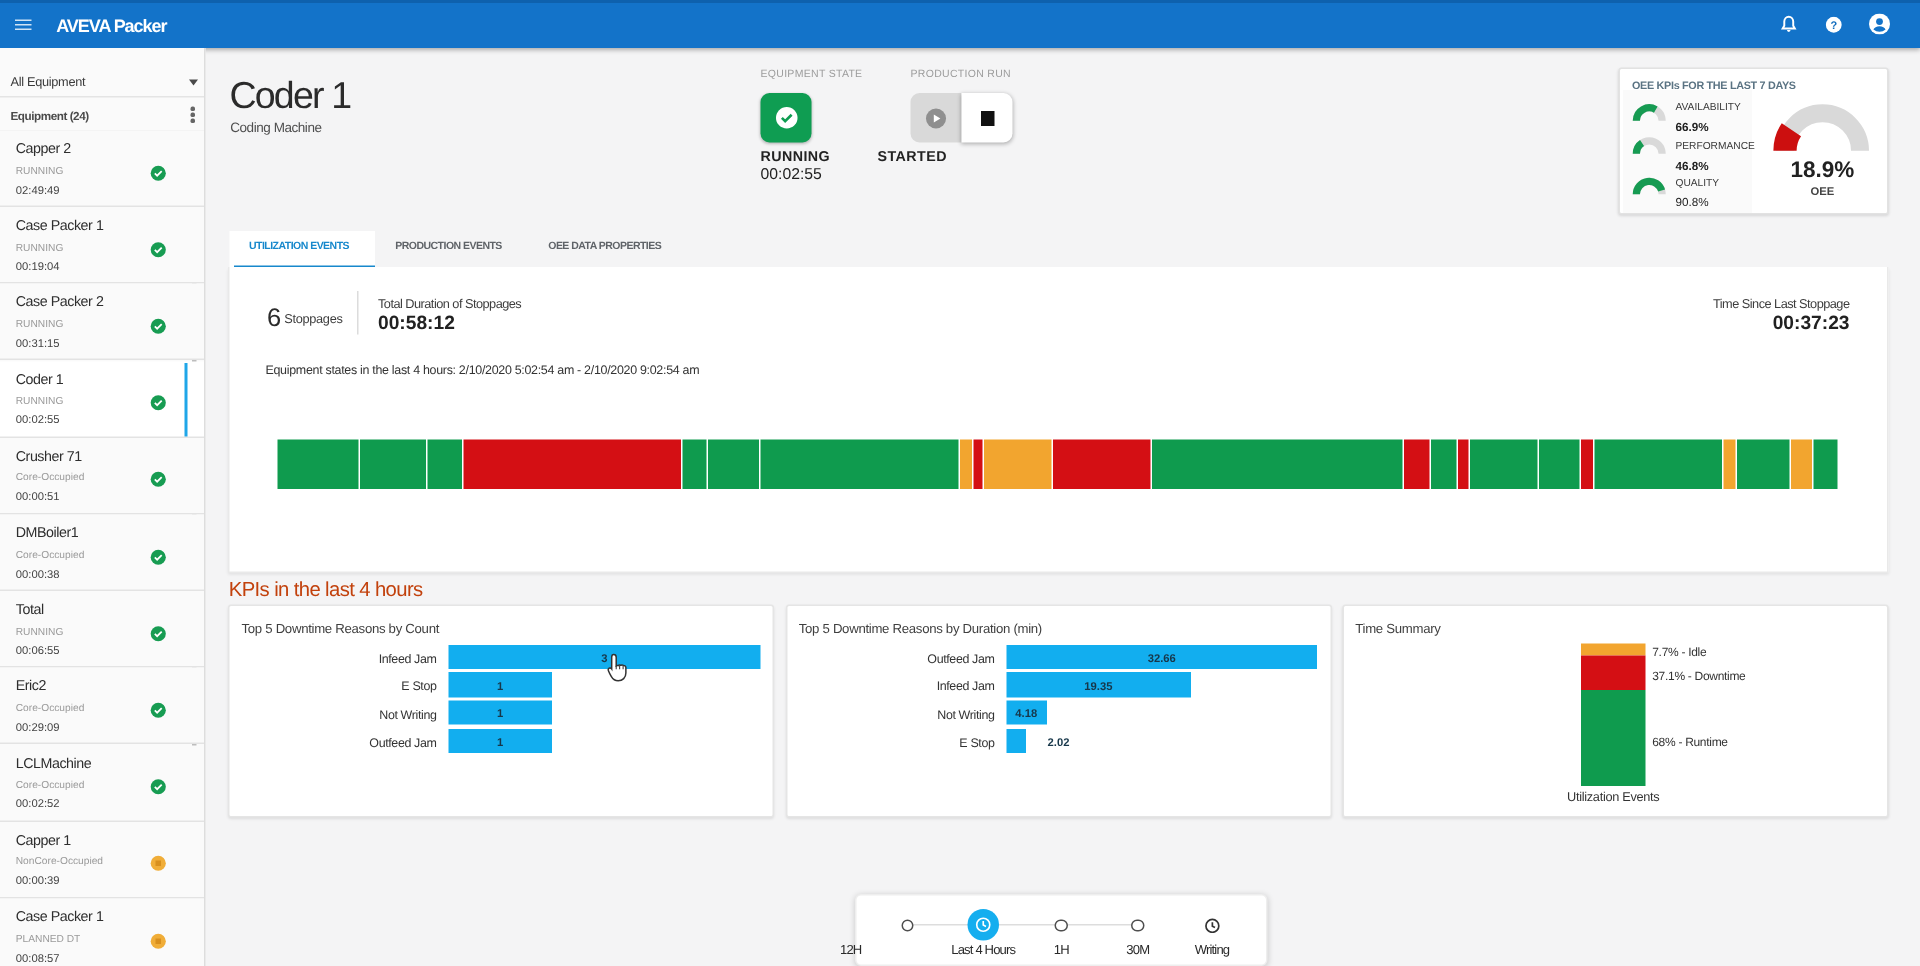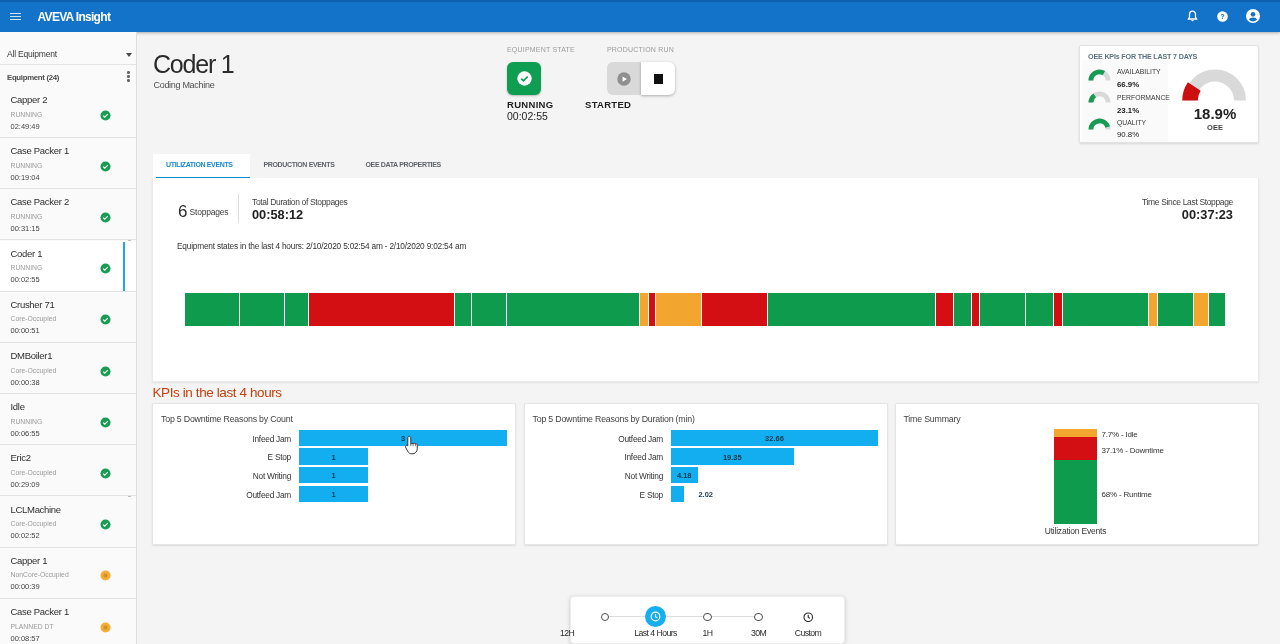--- a/index.html
+++ b/index.html
@@ -44,21 +44,21 @@
 .bval{position:absolute;font-size:7.5px;font-weight:bold;color:#17374a;}
 </style></head>
 <body>
 <div class="topbar">
  <div class="darktop"></div>
  <div class="burger">
       <div></div>
       <div></div>
       <div></div>
     </div>
- <div class="logo">AVEVA Insight</div>
+ <div class="logo">AVEVA Packer</div>
  <svg class="abs" style="left:1186px;top:9px" width="13" height="14" viewBox="0 0 24 24">
       <path fill="none" stroke="#fff" stroke-width="2.4" d="M12 3 C9 3 6.5 5.5 6.5 9 L6.5 14 L4.5 17.5 L19.5 17.5 L17.5 14 L17.5 9 C17.5 5.5 15 3 12 3 Z"></path>
       <path fill="#fff" d="M9.8 19.5 a2.2 2.2 0 0 0 4.4 0 Z"></path>
     </svg>
  <svg class="abs" style="left:1217px;top:10.5px" width="11" height="11" viewBox="0 0 24 24">
       <circle cx="12" cy="12" r="11.5" fill="#fff"></circle>
       <text x="12" y="18" font-size="16" font-weight="bold" fill="#0f6bbd" text-anchor="middle" font-family="Liberation Sans">?</text>
     </svg>
  <svg class="abs" style="left:1245.5px;top:9px" width="14" height="14" viewBox="0 0 24 24">
       <circle cx="12" cy="12" r="12" fill="#fff"></circle>
@@ -129,21 +129,21 @@
     <div class="item" style="top:343px">
       <div class="nm">DMBoiler1</div>
       <div class="st">Core-Occupied</div>
       <div class="tm">00:00:38</div>
       <svg width="11" height="11" viewBox="0 0 24 24">
         <circle cx="12" cy="12" r="11" fill="#179c52"></circle>
         <path fill="none" stroke="#fff" stroke-width="2.6" d="M7 12.2 l3.4 3.4 L17 9"></path>
       </svg>
     </div>
     <div class="item" style="top:394.2px">
-      <div class="nm">Idle</div>
+      <div class="nm">Total</div>
       <div class="st">RUNNING</div>
       <div class="tm">00:06:55</div>
       <svg width="11" height="11" viewBox="0 0 24 24">
         <circle cx="12" cy="12" r="11" fill="#179c52"></circle>
         <path fill="none" stroke="#fff" stroke-width="2.6" d="M7 12.2 l3.4 3.4 L17 9"></path>
       </svg>
     </div>
     <div class="item" style="top:445.4px">
       <div class="nm">Eric2</div>
       <div class="st">Core-Occupied</div>
@@ -213,21 +213,21 @@
       <path d="M 10.90 56.50 A 8.6 8.6 0 0 1 28.10 56.50" fill="none" stroke="#d9d9d9" stroke-width="4.8"></path>
       <path d="M 10.90 56.50 A 8.6 8.6 0 0 1 14.69 49.37" fill="none" stroke="#169b52" stroke-width="4.8"></path>
       <path d="M 10.90 83.50 A 8.6 8.6 0 0 1 28.10 83.50" fill="none" stroke="#d9d9d9" stroke-width="4.8"></path>
       <path d="M 10.90 83.50 A 8.6 8.6 0 0 1 27.74 81.05" fill="none" stroke="#169b52" stroke-width="4.8"></path>
       <path d="M 110.00 54.50 A 25 25 0 0 1 160.00 54.50" fill="none" stroke="#d9d9d9" stroke-width="12"></path>
       <path d="M 110.00 54.50 A 25 25 0 0 1 114.27 40.52" fill="none" stroke="#cc0f0f" stroke-width="15.5"></path>
     </svg>
  <div style="position:absolute;left:37px;top:22px;font-size:6.8px;color:#3a3a3a">AVAILABILITY</div>
  <div style="position:absolute;left:37px;top:34px;font-size:7.8px;font-weight:bold;color:#222">66.9%</div>
  <div style="position:absolute;left:37px;top:47.5px;font-size:6.8px;color:#3a3a3a">PERFORMANCE</div>
- <div style="position:absolute;left:37px;top:59.5px;font-size:7.8px;font-weight:bold;color:#222">23.1%</div>
+ <div style="position:absolute;left:37px;top:59.5px;font-size:7.8px;font-weight:bold;color:#222">46.8%</div>
  <div style="position:absolute;left:37px;top:73px;font-size:6.8px;color:#3a3a3a">QUALITY</div>
  <div style="position:absolute;left:37px;top:84px;font-size:7.8px;font-weight:normal;color:#222">90.8%</div>
  <div style="position:absolute;left:95px;top:59px;width:80px;text-align:center;font-size:15px;font-weight:bold;color:#222">18.9%</div>
  <div style="position:absolute;left:95px;top:77px;width:80px;text-align:center;font-size:7.5px;font-weight:bold;color:#444">OEE</div>
 </div>
 <div style="position:absolute;left:152.5px;top:154px;width:97.5px;height:24px;background:#fff;"></div>
 <div class="tab" style="left:166px;top:160.5px;color:#1788cc">UTILIZATION EVENTS</div>
 <div class="tab" style="left:263.5px;top:160.5px">PRODUCTION EVENTS</div>
 <div class="tab" style="left:365.5px;top:160.5px">OEE DATA PROPERTIES</div>
 <div style="position:absolute;left:156px;top:176.5px;width:94px;height:2px;background:#1788cc"></div>
@@ -318,13 +318,13 @@
     <path d="M12 6.5 L12 12.5 L16 14.5" fill="none" stroke="#fff" stroke-width="2.4"></path>
   </svg>
 <svg class="abs" style="left:803px;top:611.5px" width="10.5" height="10.5" viewBox="0 0 24 24">
     <circle cx="12" cy="12" r="9.8" fill="#fff" stroke="#333" stroke-width="2.6"></circle>
     <path d="M12 6.5 L12 12.5 L16 14.5" fill="none" stroke="#333" stroke-width="2.6"></path>
   </svg>
 <div style="position:absolute;left:560px;top:628px;width:90px;text-align:left;font-size:8.7px;letter-spacing:-.55px;color:#2a2a2a">12H</div>
 <div style="position:absolute;left:610.5px;top:628px;width:90px;text-align:center;font-size:8.7px;letter-spacing:-.55px;color:#2a2a2a">Last 4 Hours</div>
 <div style="position:absolute;left:662.5px;top:628px;width:90px;text-align:center;font-size:8.7px;letter-spacing:-.55px;color:#2a2a2a">1H</div>
 <div style="position:absolute;left:713.5px;top:628px;width:90px;text-align:center;font-size:8.7px;letter-spacing:-.55px;color:#2a2a2a">30M</div>
-<div style="position:absolute;left:763px;top:628px;width:90px;text-align:center;font-size:8.7px;letter-spacing:-.55px;color:#2a2a2a">Custom</div>
+<div style="position:absolute;left:763px;top:628px;width:90px;text-align:center;font-size:8.7px;letter-spacing:-.55px;color:#2a2a2a">Writing</div>
 
 </body></html>

